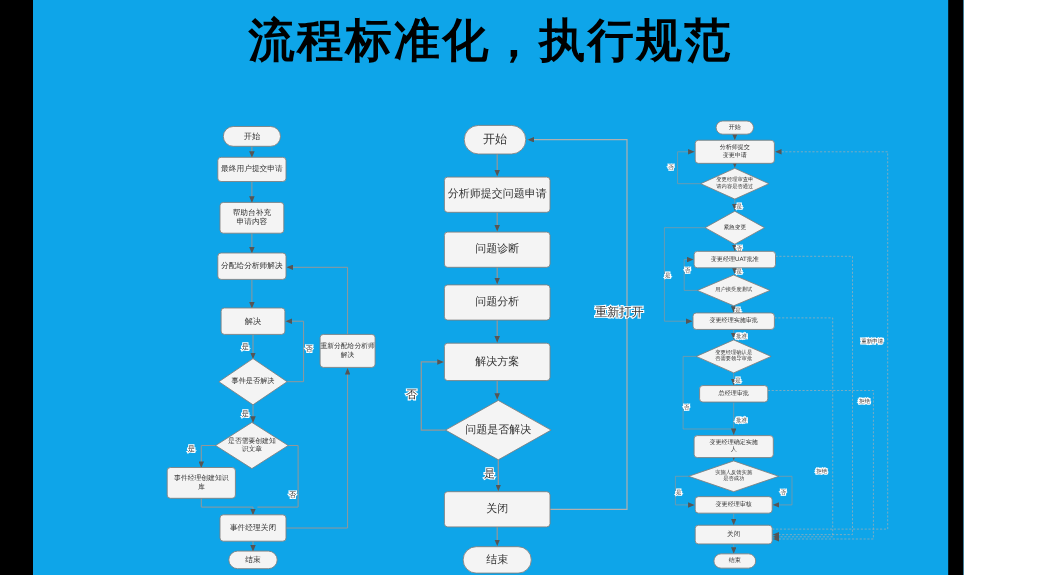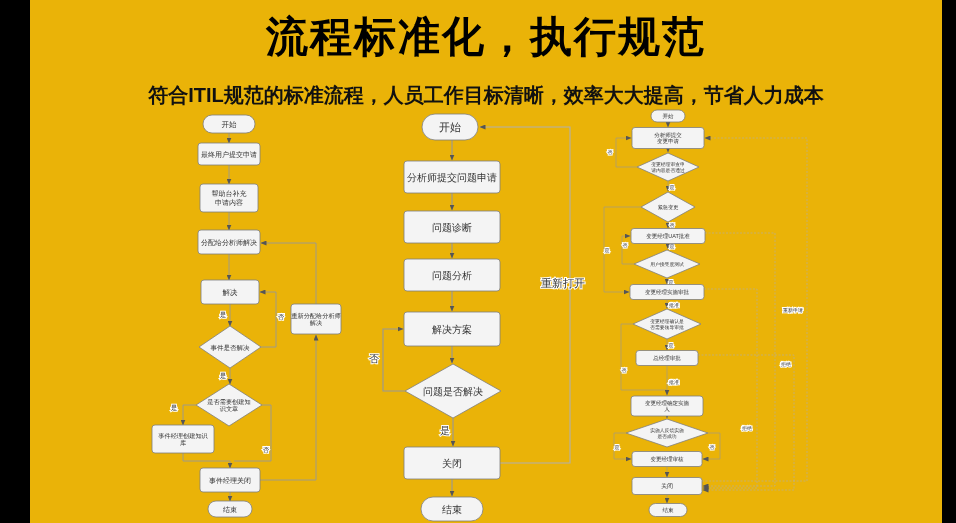--- a/index.html
+++ b/index.html
@@ -1,17 +1,17 @@
 <!DOCTYPE html>
 <html><head>
 <meta charset="utf-8">
 <style>
   html,body{margin:0;padding:0;background:#ffffff;}
   .stage{
-    position:relative;width:956px;height:523px;background:#eab308;overflow:hidden;
+    position:relative;width:876px;height:523px;background:#0ea5e9;overflow:hidden;
     font-family:"Liberation Sans","DejaVu Sans",sans-serif;
   }
   .edge-bar{position:absolute;top:0;height:523px;background:#000000;}
   .edge-bar.left{left:0;width:30px;}
   .edge-bar.right{right:0;width:14px;}
   .page-title{
     position:absolute;top:12px;left:30px;right:14px;text-align:center;
     font-size:42px;font-weight:800;color:#000;letter-spacing:2px;line-height:1.2;
   }
   .page-subtitle{
@@ -22,21 +22,20 @@
   #flow-canvas text{font-family:"Liberation Sans","DejaVu Sans",sans-serif;}
 </style>
 </head>
 <body>
 
 <div class="stage">
   <div class="edge-bar left"></div>
   <div class="edge-bar right"></div>
 
   <div class="page-title">流程标准化，执行规范</div>
-  <div class="page-subtitle">符合ITIL规范的标准流程，人员工作目标清晰，效率大大提高，节省人力成本</div>
 
   <svg id="flow-canvas" viewBox="0 0 956 523" xmlns="http://www.w3.org/2000/svg">
     <defs>
       <marker id="arrowhead" markerUnits="userSpaceOnUse" markerWidth="6" markerHeight="5" refX="5.5" refY="2.5" orient="auto">
         <path d="M0,0 L6,2.5 L0,5 Z" fill="#555555"></path>
       </marker>
     </defs>
   <g>
         <polyline points="229,133 229,143" fill="none" stroke="#979797" stroke-width="0.9" marker-end="url(#arrowhead)"></polyline>
         <polyline points="229,165 229,184" fill="none" stroke="#979797" stroke-width="0.9" marker-end="url(#arrowhead)"></polyline>

